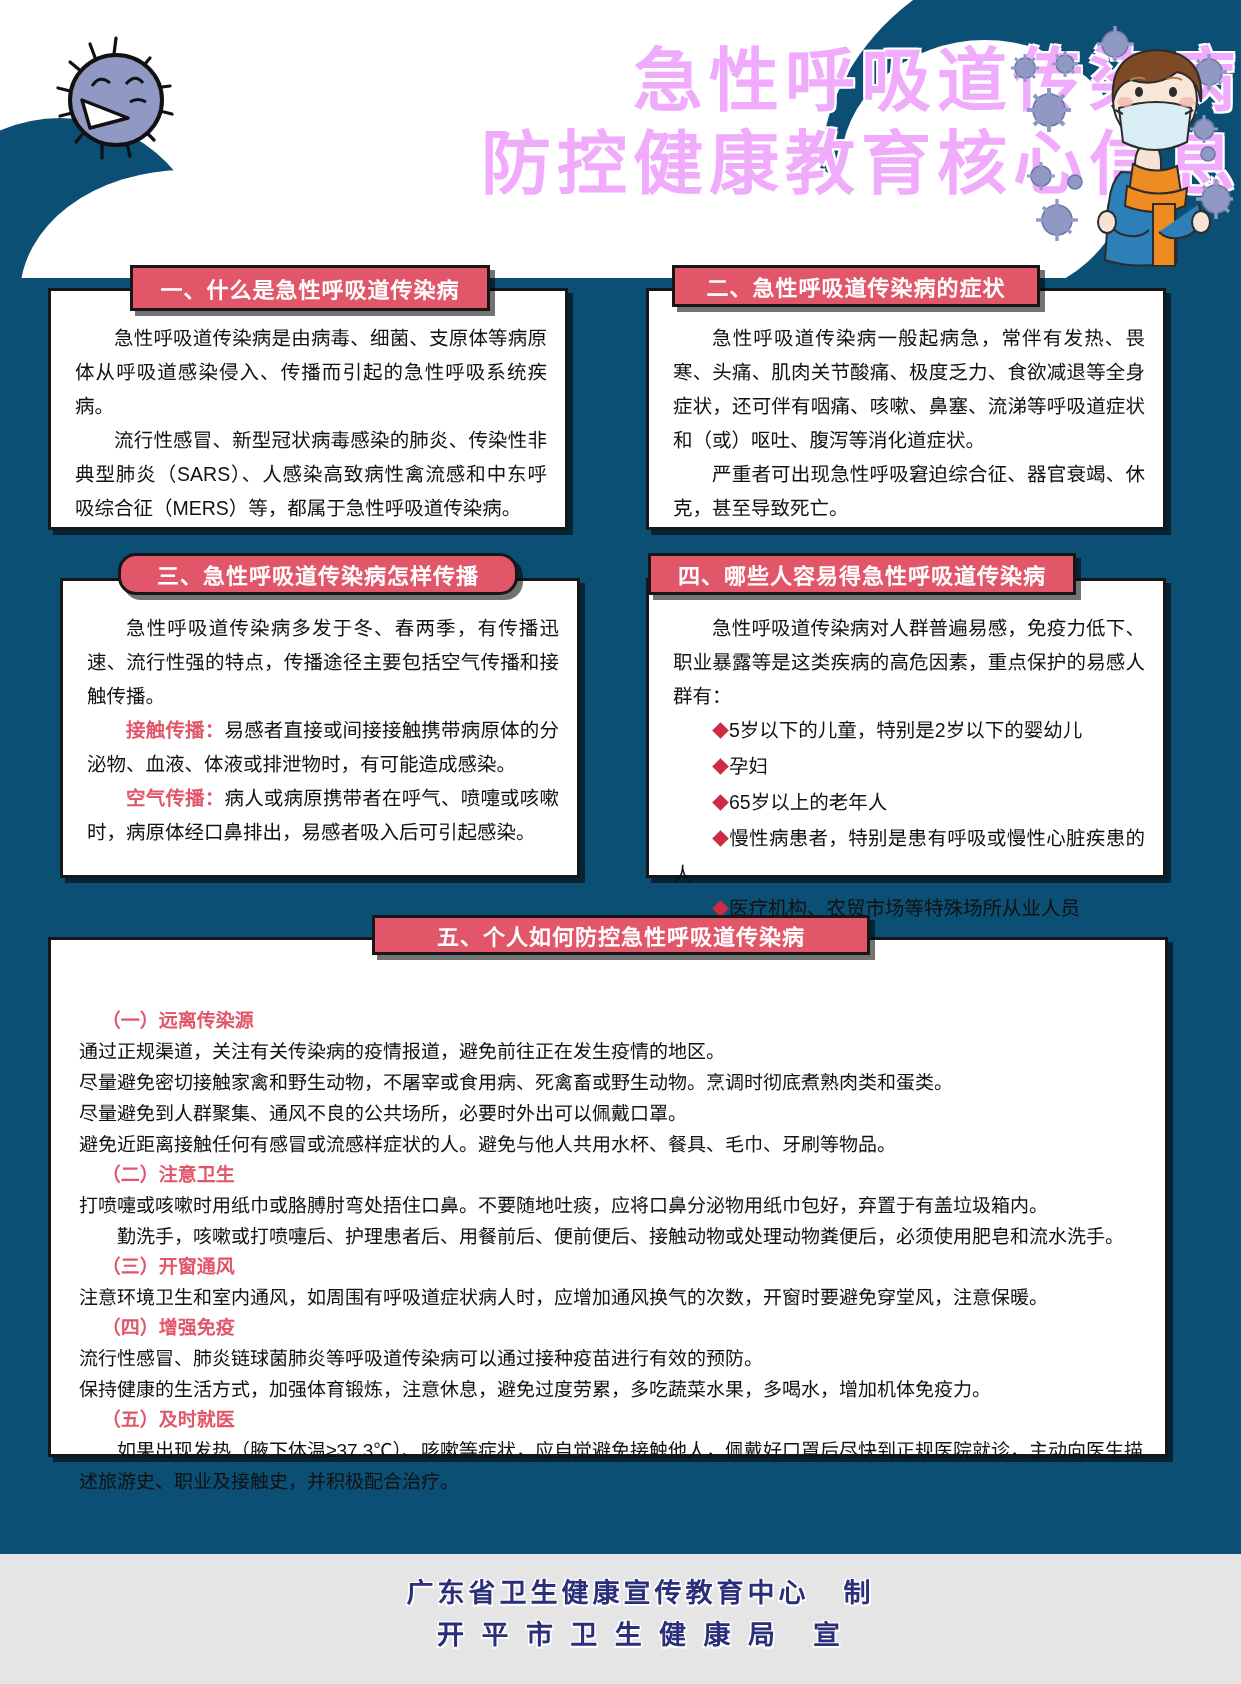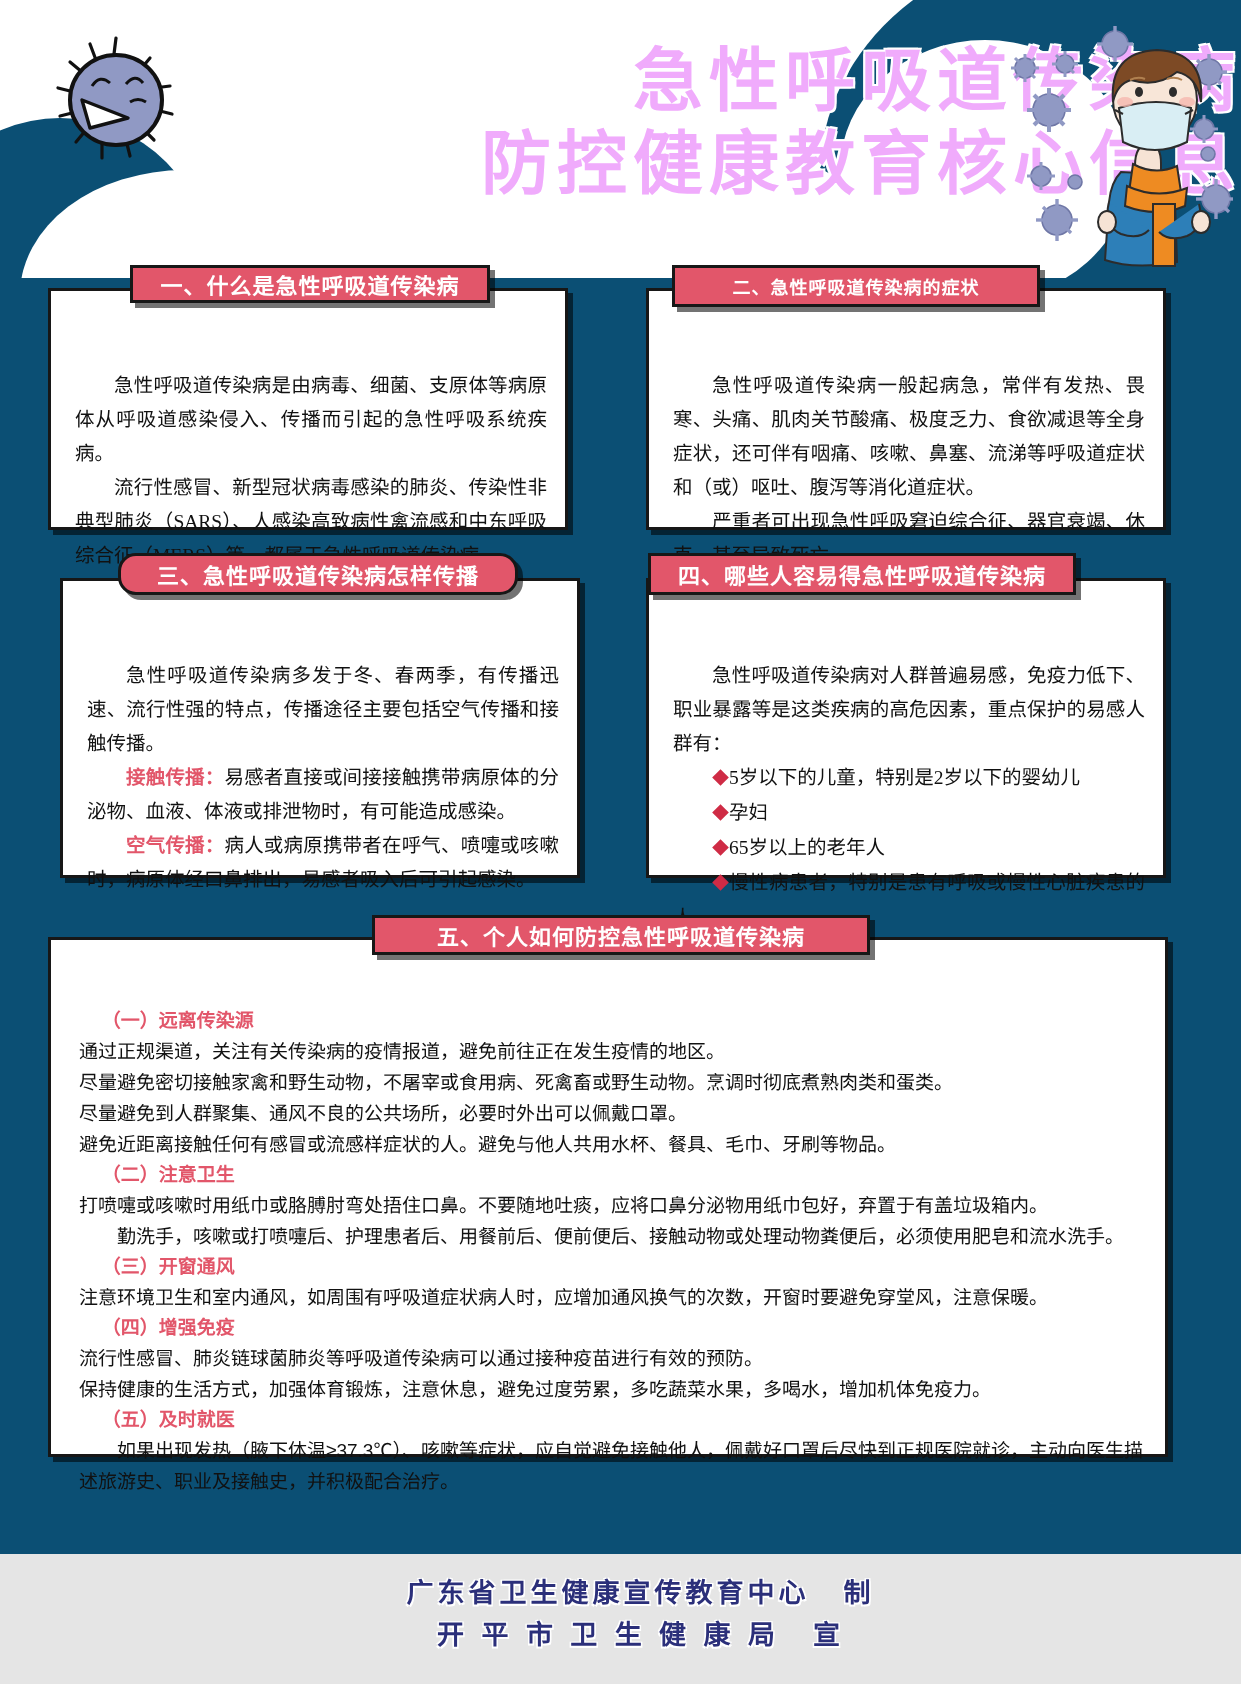--- a/index.html
+++ b/index.html
@@ -46,22 +46,21 @@
     color:#ffffff;font-weight:bold;
     display:flex;align-items:center;justify-content:center;
     box-sizing:border-box;
     z-index:8;
     font-family:"DejaVu Sans","Liberation Sans",sans-serif;
     letter-spacing:1px;
   }
   .body-text{
     color:#111111;font-size:19.5px;line-height:34px;
     text-align:justify;text-justify:inter-ideograph;
-    font-family:Liberation Serif, serif;
-    margin-top:48px;
+    font-family:Liberation Sans, sans-serif;
   }
   .indent{text-indent:2em;display:block;}
   .redlabel{color:#e2566a;font-weight:bold;}
   .bullet{color:#cf2b45;font-size:17px;}
   .li{display:block;text-indent:2em;}
 
   
   .s5-sub{color:#e2566a;font-weight:bold;font-size:19px;line-height:30px;display:block;text-indent:1.2em;
           font-family:Liberation Serif, serif;}
   .s5-p{color:#111111;font-size:19px;line-height:31px;display:block;text-align:justify;
@@ -248,29 +247,29 @@
           <path d="M164 55 q8 -3 15 1"></path>
         </g>
     </svg>
 
     <div class="title-block">
       <div class="title-line">急性呼吸道传染病</div>
       <div class="title-line">防控健康教育核心信息</div>
     </div>
   </div>
 
-  <div class="cardhead" style="left:130px;top:265px;width:360px;height:38px;font-size:22px;">一、什么是急性呼吸道传染病</div>
+  <div class="cardhead" style="left:130px;top:265px;width:360px;height:46px;font-size:22px;">一、什么是急性呼吸道传染病</div>
   <div class="card" style="left:48px;top:288px;width:520px;height:242px;">
     <div class="body-text" style="position:absolute;left:24px;top:30px;width:472px;">
       <span class="indent">急性呼吸道传染病是由病毒、细菌、支原体等病原体从呼吸道感染侵入、传播而引起的急性呼吸系统疾病。</span>
       <span class="indent">流行性感冒、新型冠状病毒感染的肺炎、传染性非典型肺炎（SARS）、人感染高致病性禽流感和中东呼吸综合征（MERS）等，都属于急性呼吸道传染病。</span>
     </div>
   </div>
 
-  <div class="cardhead" style="left:672px;top:265px;width:368px;height:42px;font-size:18px;">二、急性呼吸道传染病的症状</div>
+  <div class="cardhead" style="left:672px;top:265px;width:368px;height:42px;font-size:22px;">二、急性呼吸道传染病的症状</div>
   <div class="card" style="left:646px;top:288px;width:520px;height:242px;">
     <div class="body-text" style="position:absolute;left:24px;top:30px;width:472px;">
       <span class="indent">急性呼吸道传染病一般起病急，常伴有发热、畏寒、头痛、肌肉关节酸痛、极度乏力、食欲减退等全身症状，还可伴有咽痛、咳嗽、鼻塞、流涕等呼吸道症状和（或）呕吐、腹泻等消化道症状。</span>
       <span class="indent">严重者可出现急性呼吸窘迫综合征、器官衰竭、休克，甚至导致死亡。</span>
     </div>
   </div>
 
   <div class="cardhead" style="left:118px;top:553px;width:400px;height:42px;font-size:22px;border-radius:18px;">三、急性呼吸道传染病怎样传播</div>
   <div class="card" style="left:60px;top:578px;width:520px;height:300px;">
     <div class="body-text" style="position:absolute;left:24px;top:30px;width:472px;">

